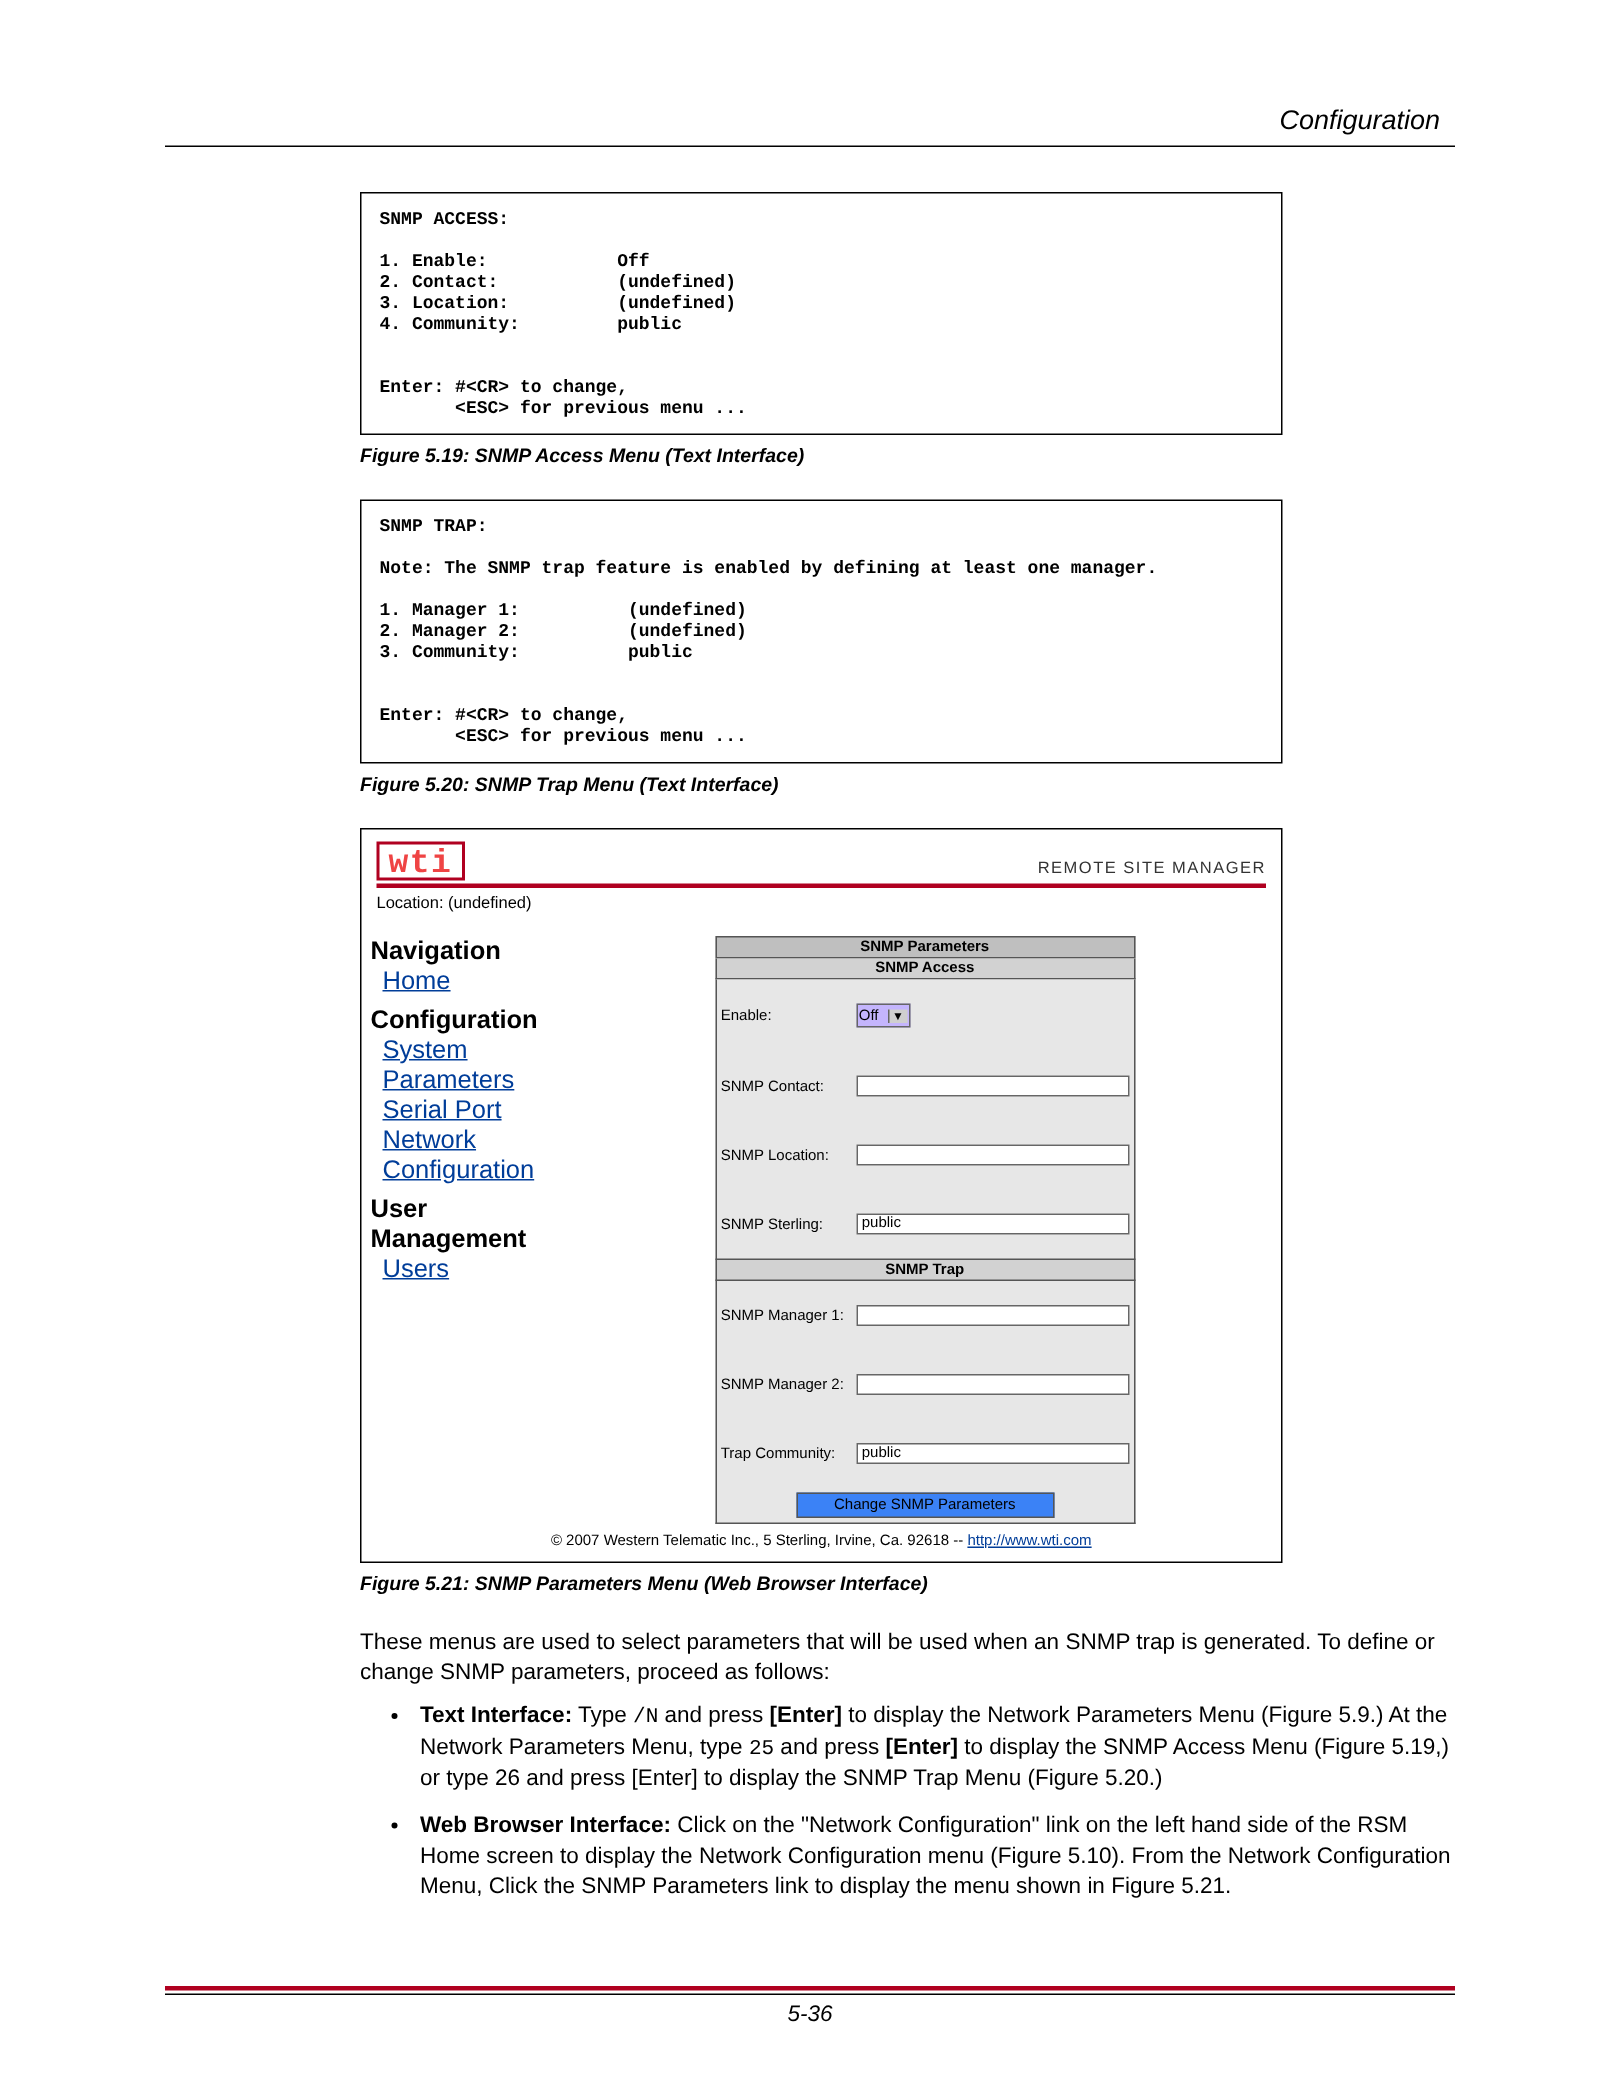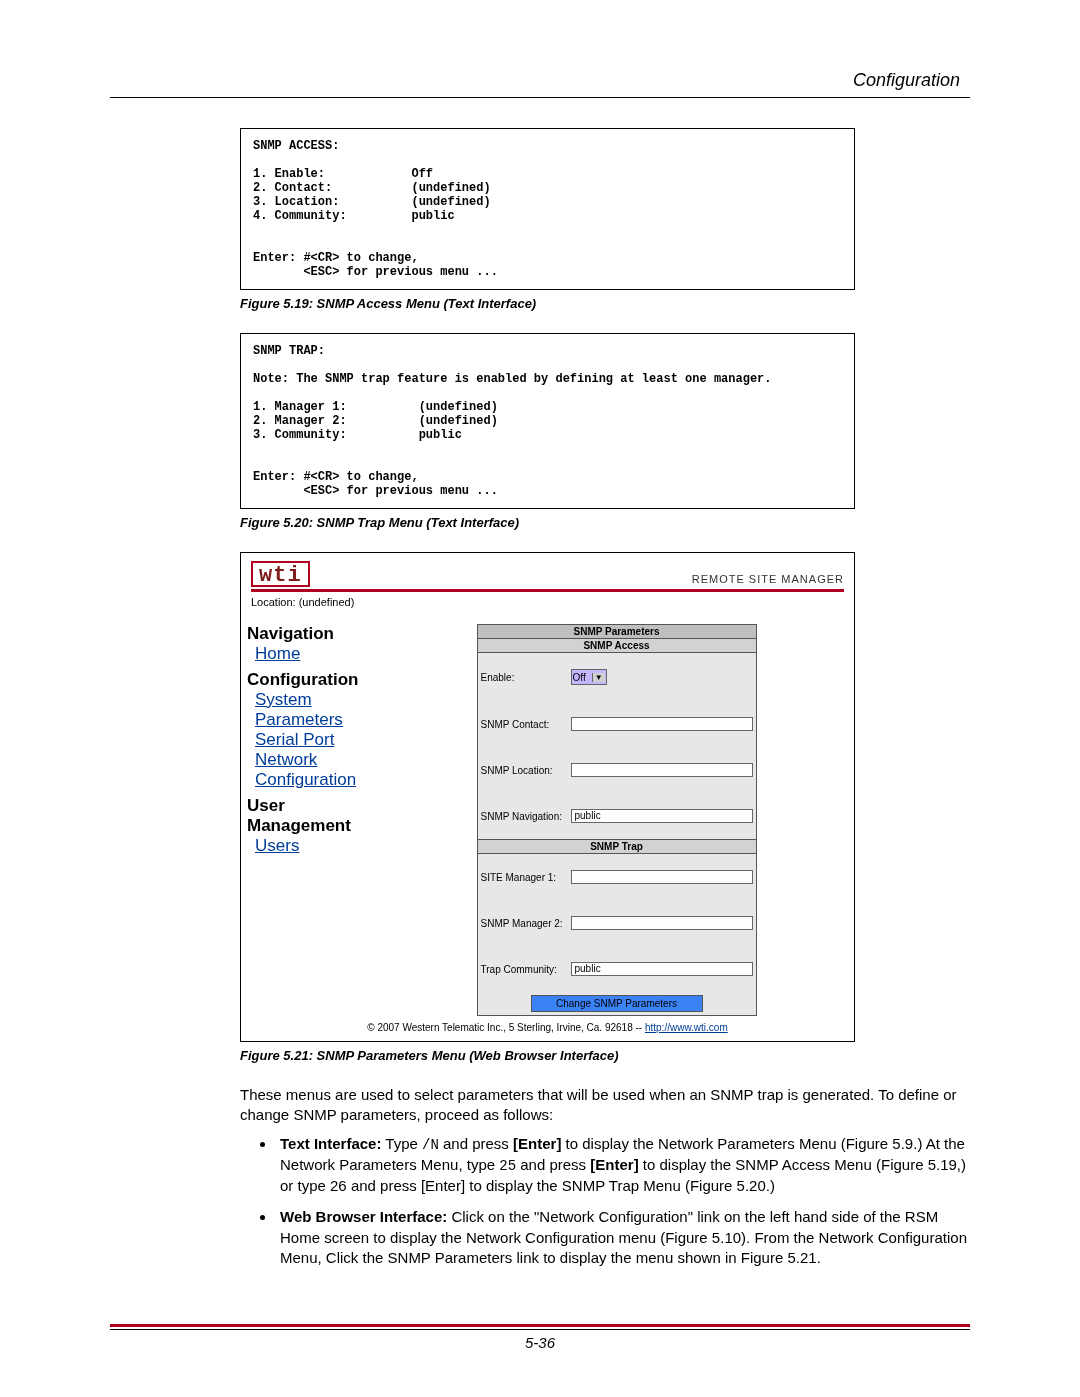--- a/index.html
+++ b/index.html
@@ -64,21 +64,21 @@
   }
   .web-logo-row {
     display: flex;
     justify-content: space-between;
     align-items: flex-end;
     border-bottom: 3px solid #b00020;
     padding-bottom: 2px;
   }
   .logo {
     font-family: "Courier New", monospace;
-    color: #7f1d1d;
+    color: #ef4444;
     font-weight: bold;
     font-size: 22px;
     border: 2px solid #b00020;
     padding: 4px 6px 0 6px;
     line-height: 18px;
     letter-spacing: 1px;
   }
   .rsm-title {
     font-size: 11px;
     letter-spacing: 1px;
@@ -267,28 +267,28 @@
                 </div>
                 <div class="prow">
                   <span class="plabel">SNMP Contact:</span>
                   <span class="pinput"></span>
                 </div>
                 <div class="prow">
                   <span class="plabel">SNMP Location:</span>
                   <span class="pinput"></span>
                 </div>
                 <div class="prow">
-                  <span class="plabel">SNMP Navigation:</span>
+                  <span class="plabel">SNMP Sterling:</span>
                   <span class="pinput"><span>public</span></span>
                 </div>
               </div>
               <div class="panel-sub" style="border-top:none">SNMP Trap</div>
               <div class="panel-body">
                 <div class="prow">
-                  <span class="plabel">SITE Manager 1:</span>
+                  <span class="plabel">SNMP Manager 1:</span>
                   <span class="pinput"></span>
                 </div>
                 <div class="prow">
                   <span class="plabel">SNMP Manager 2:</span>
                   <span class="pinput"></span>
                 </div>
                 <div class="prow">
                   <span class="plabel">Trap Community:</span>
                   <span class="pinput"><span>public</span></span>
                 </div>

